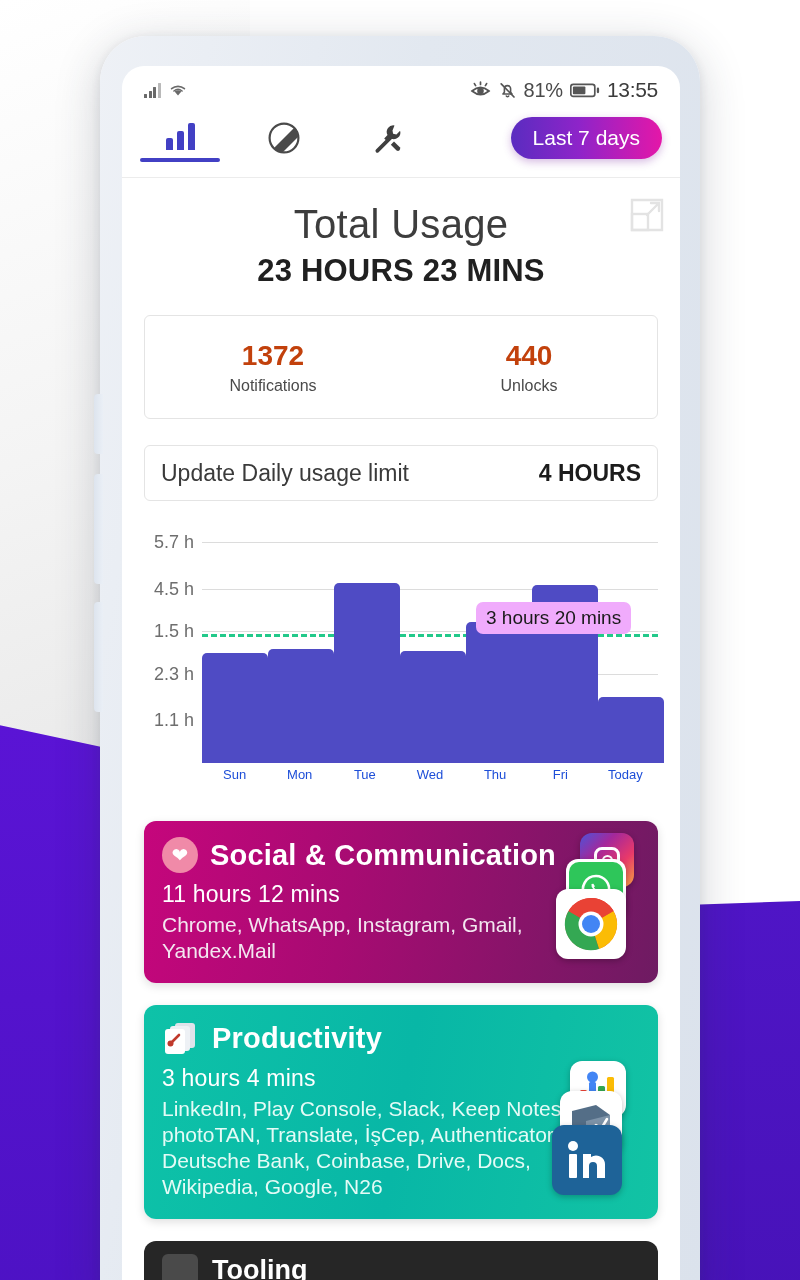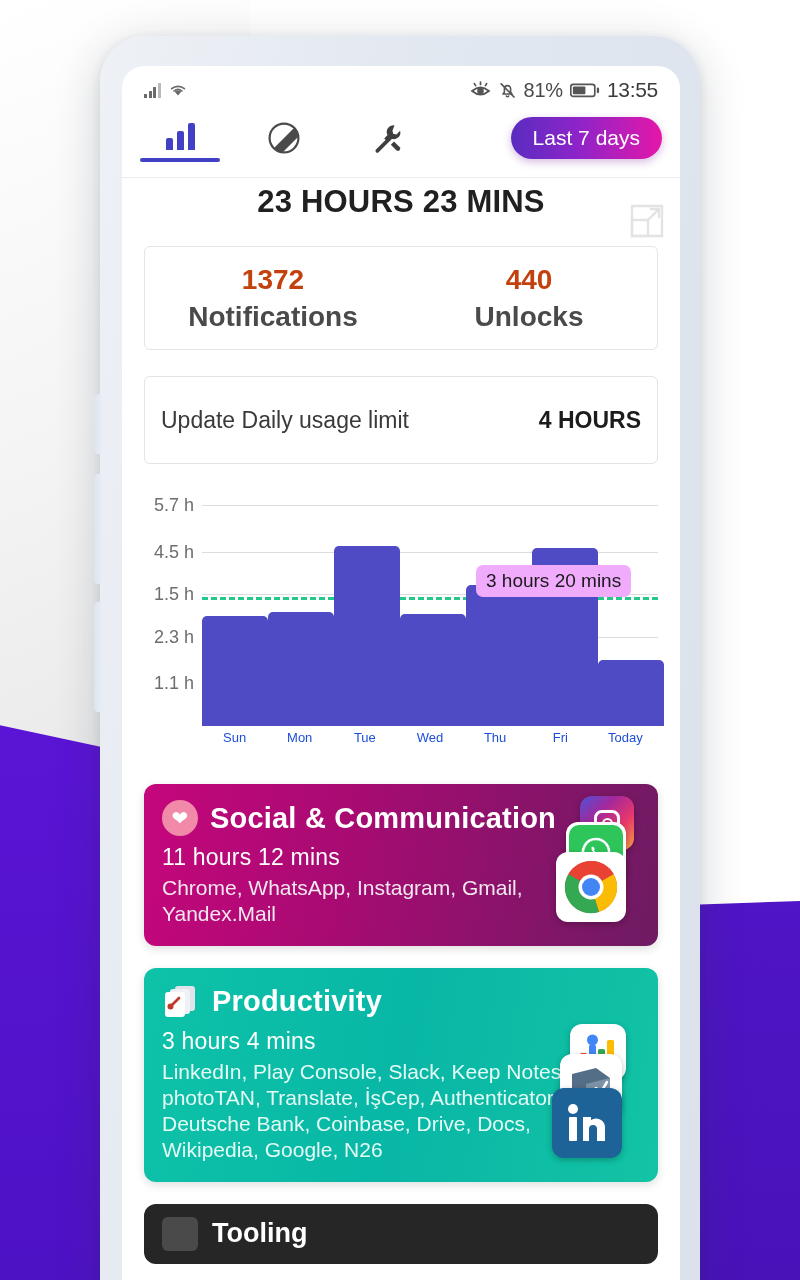--- a/index.html
+++ b/index.html
@@ -110,25 +110,25 @@
     text-align:center; font-size:31px; font-weight:700;
     color:#202020; margin-top:6px; letter-spacing:.2px;
   }
 
   .stat-card {
     margin-top:26px; border:1px solid #e4e4e4; border-radius:6px;
     height:104px; display:flex;
   }
   .stat { flex:1; display:flex; flex-direction:column; align-items:center; justify-content:center; gap:5px; }
   .stat-val { font-size:28px; font-weight:700; color:#c2410c; }
-  .stat-lbl { font-size:28px; color:#4a4a4a; font-weight:700; }
+  .stat-lbl { font-size:16px; color:#4a4a4a; font-weight:400; }
 
   .limit-card {
     margin-top:26px; border:1px solid #e4e4e4; border-radius:6px;
-    height:88px; display:flex; align-items:center;
+    height:56px; display:flex; align-items:center;
     padding:0 16px;
   }
   .limit-lbl { font-size:23px; color:#3a3a3a; font-weight:300; }
   .limit-val { margin-left:auto; font-size:23px; font-weight:700; color:#1c1c1c; }
 
   
   .chart { margin-top:18px; position:relative; height:280px; }
   .ytick {
     position:absolute; left:0; transform:translateY(-50%);
     font-size:18px; color:#6e6e6e; width:50px; text-align:right;
@@ -265,20 +265,21 @@
     </div>
 
     <div class="content">
 
       <svg class="expand-icon" width="34" height="34" viewBox="0 0 34 34">
         <path d="M2 2 h30 v30 h-30 Z" fill="none" stroke="#e3e3e3" stroke-width="2.4"></path>
         <rect x="2" y="16" width="16" height="16" fill="none" stroke="#e3e3e3" stroke-width="2.4"></rect>
         <path d="M17 17 L29 5 M21 5 h8 v8" fill="none" stroke="#e3e3e3" stroke-width="2.4" stroke-linecap="round"></path>
       </svg>
 
+      <div class="title">Total Usage</div>
       <div class="subtitle">23 HOURS 23 MINS</div>
 
       <div class="stat-card">
         <div class="stat">
           <div class="stat-val">1372</div>
           <div class="stat-lbl">Notifications</div>
         </div>
         <div class="stat">
           <div class="stat-val">440</div>
           <div class="stat-lbl">Unlocks</div>

